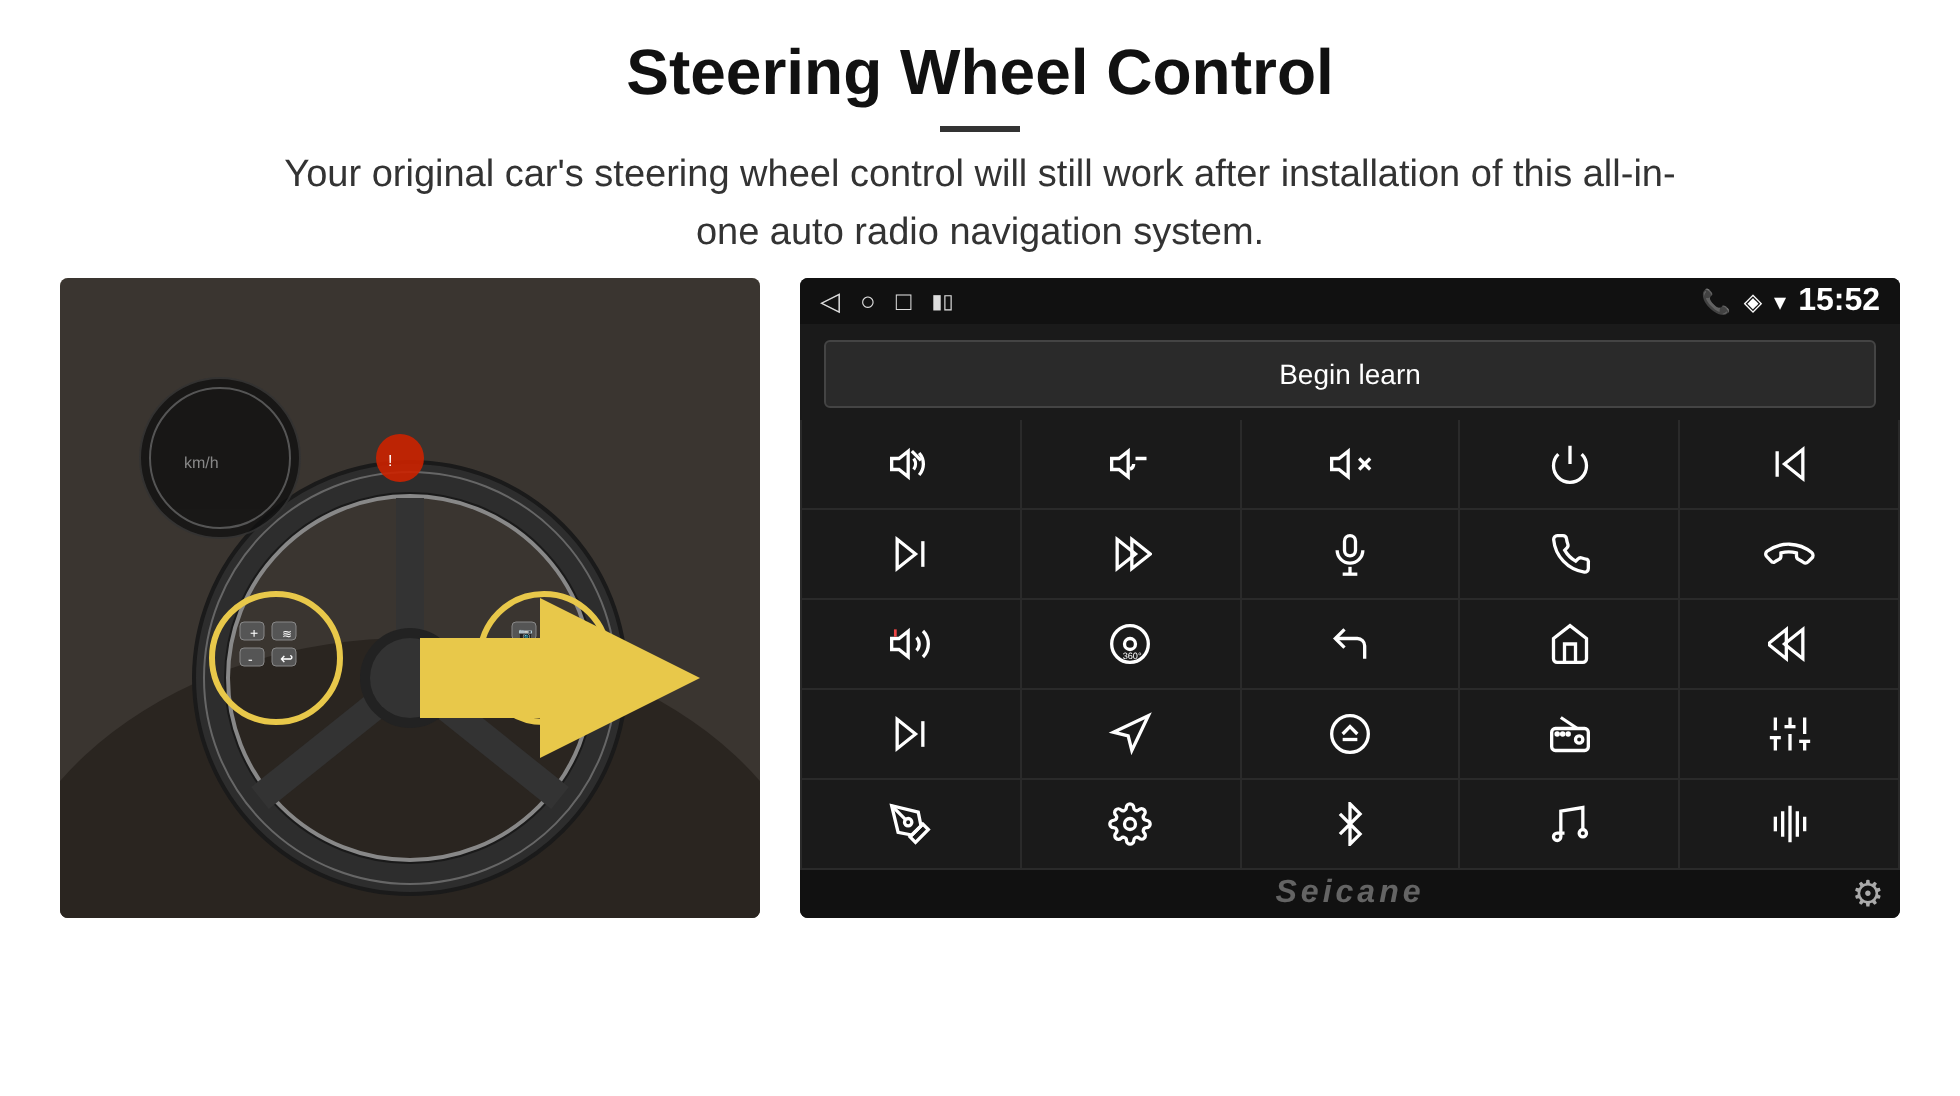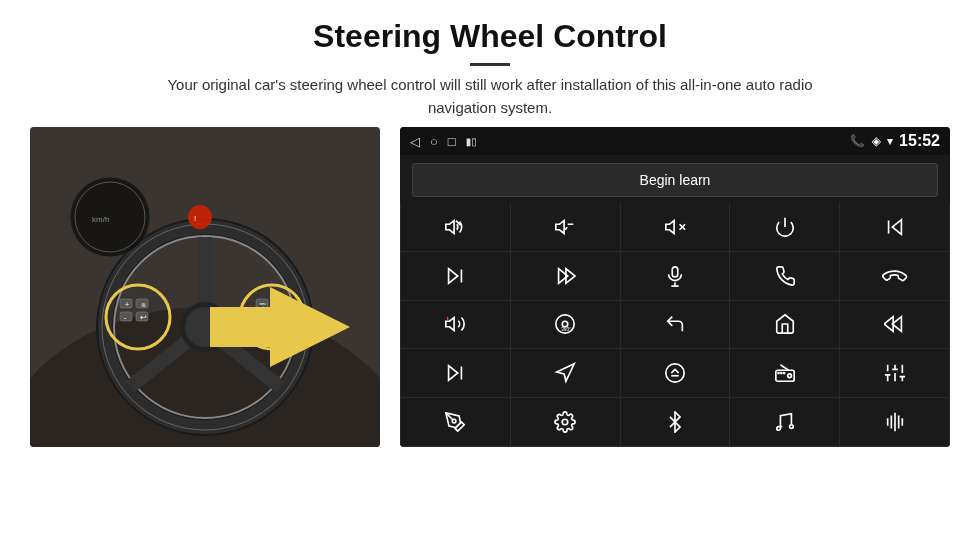--- a/index.html
+++ b/index.html
@@ -28,21 +28,21 @@
       color: #111;
       letter-spacing: 0;
     }
     .header-divider {
       width: 40px;
       height: 3px;
       background: #333;
       margin: 8px auto;
     }
     .header p {
-      font-size: 15px;
+      font-size: 19px;
       color: #333;
       line-height: 1.5;
       max-width: 700px;
       margin: 0 auto;
     }
     .content {
       display: flex;
       flex-direction: row;
       width: 100%;
       flex: 1;
@@ -404,15 +404,19 @@
           <svg viewBox="0 0 24 24">
               <line x1="12" y1="2" x2="12" y2="22"></line>
               <line x1="8" y1="5" x2="8" y2="19"></line>
               <line x1="4" y1="8" x2="4" y2="16"></line>
               <line x1="16" y1="5" x2="16" y2="19"></line>
               <line x1="20" y1="8" x2="20" y2="16"></line>
             </svg>
         </div>
       </div>
 
+      <div style="position:relative; background:#111; padding:3px 8px; display:flex; align-items:center; justify-content:center;">
+        <span style="color:rgba(255,255,255,0.35); font-size:16px; font-style:italic; font-weight:bold; letter-spacing:2px;">Seicane</span>
+        <span style="position:absolute; right:8px; color:#aaa; font-size:18px; cursor:pointer;">⚙</span>
+      </div>
     </div>
   </div>
 </div>
 
 </body></html>

